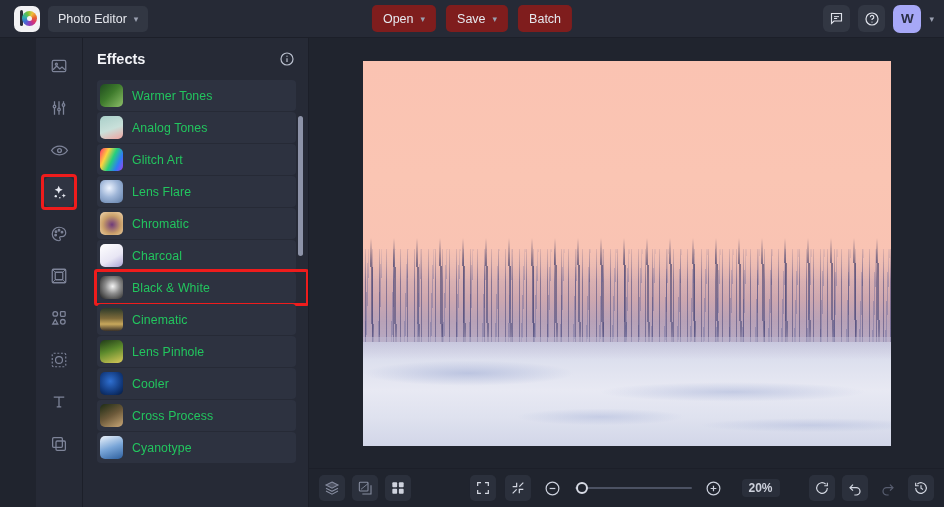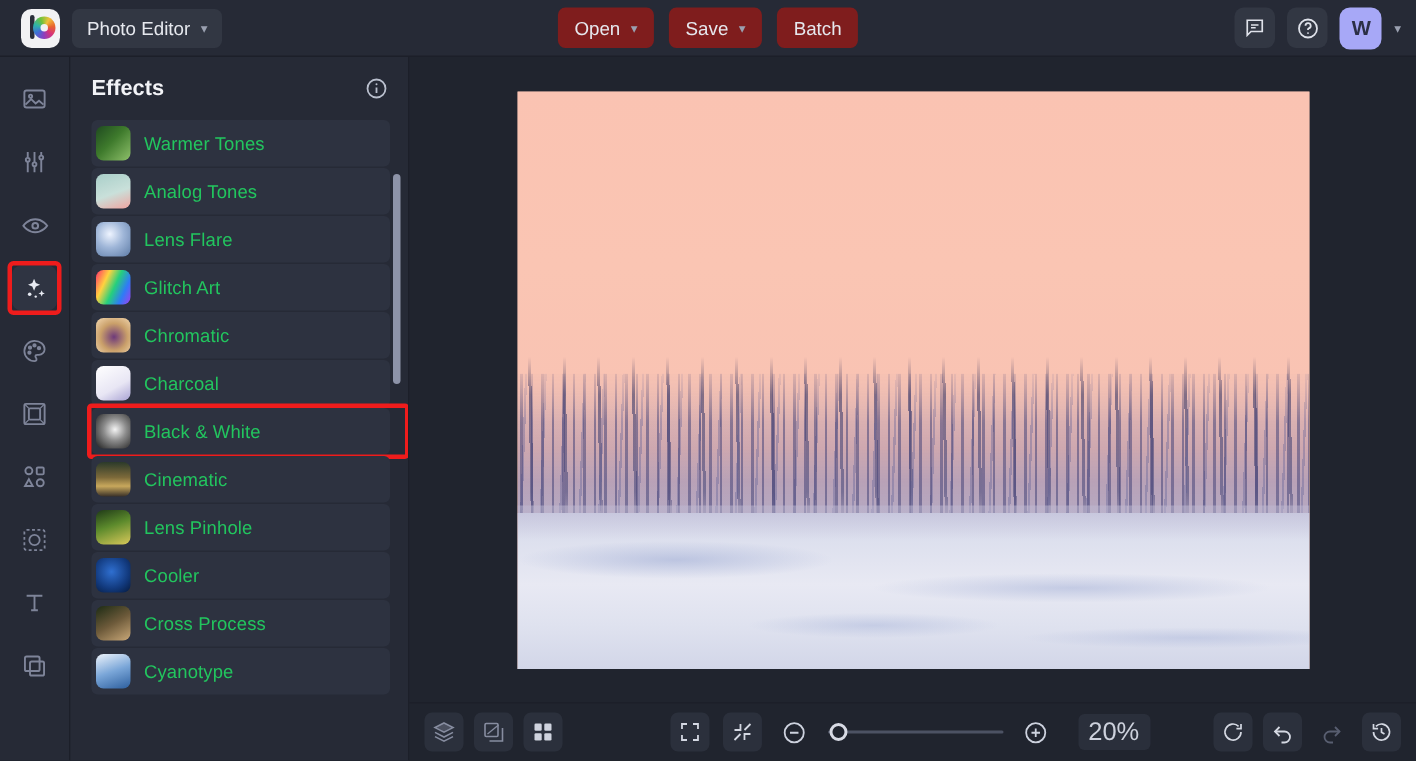--- a/index.html
+++ b/index.html
@@ -67,21 +67,21 @@
   }
   .avatar {
     width: 28px; height: 28px; border-radius: 7px;
     background: #a7a8f7; color: #2b2f46;
     display: flex; align-items: center; justify-content: center;
     font-size: 13.5px; font-weight: bold; cursor: pointer;
   }
   .chev-small { color: #9aa0b0; font-size: 9px; }
 
   
-  .body { flex: 1; display: flex; min-height: 0; }
+  .body { flex: 1; display: flex; min-height: 0; padding-left: 36px; }
 
   
   .rail {
     width: 47px; flex: 0 0 47px;
     background: #262a36;
     display: flex; flex-direction: column; align-items: center;
     padding-top: 13px; gap: 12px;
     border-right: 1px solid #1c1f29;
     position: relative;
   }
@@ -225,23 +225,23 @@
     width: 117px; height: 14px; position: relative;
     display: flex; align-items: center; cursor: pointer;
   }
   .zs-track { width: 100%; height: 2px; background: #4c5263; border-radius: 2px; }
   .zs-knob {
     position: absolute; left: 1px;
     width: 12px; height: 12px; border-radius: 50%;
     background: #20242e; border: 2px solid #d7dae4;
   }
   .zoom-val {
-    color: #cdd1dc; font-size: 17px;
+    color: #cdd1dc; font-size: 12px;
     padding: 2px 7px; border-radius: 4px; background: #2a2f3b;
-    margin-left: 6px; margin-right: 4px;
+    margin-left: 6px; margin-right: 4px; font-weight: bold;
   }
   svg { display: block; }
 </style>
 </head>
 <body>
 
 <div class="app">
 
   <div class="header">
     <div class="hdr-left">
@@ -378,26 +378,26 @@
       <div class="panel-list" id="fx-list">
           <div class="fx-row">
             <div class="thumb" style="background:linear-gradient(135deg,#1f4a20,#3e7a2c 45%,#8ec06a);"></div>
             <span class="fx-label">Warmer Tones</span>
           </div>
           <div class="fx-row">
             <div class="thumb" style="background:linear-gradient(160deg,#a9cfc9,#c9e0da 55%,#f0a4a0);"></div>
             <span class="fx-label">Analog Tones</span>
           </div>
           <div class="fx-row">
+            <div class="thumb" style="background:linear-gradient(115deg,#ff2d6a,#ffd23f 28%,#26d07c 52%,#2f7bf6 76%,#a23ff0);"></div>
+            <span class="fx-label">Glitch Art</span>
+          </div>
+          <div class="fx-row">
             <div class="thumb" style="background:radial-gradient(circle at 40% 35%,#eef4ff,#9fb6d8 45%,#5d7ba6);"></div>
             <span class="fx-label">Lens Flare</span>
-          </div>
-          <div class="fx-row">
-            <div class="thumb" style="background:linear-gradient(115deg,#ff2d6a,#ffd23f 28%,#26d07c 52%,#2f7bf6 76%,#a23ff0);"></div>
-            <span class="fx-label">Glitch Art</span>
           </div>
           <div class="fx-row">
             <div class="thumb" style="background:radial-gradient(circle at 52% 55%,#6e3a7a,#caa06a 52%,#f3d9b2);"></div>
             <span class="fx-label">Chromatic</span>
           </div>
           <div class="fx-row">
             <div class="thumb" style="background:linear-gradient(150deg,#ffffff,#e8e6f4 60%,#a9a3d4);"></div>
             <span class="fx-label">Charcoal</span>
           </div>
           <div class="fx-row hl">

